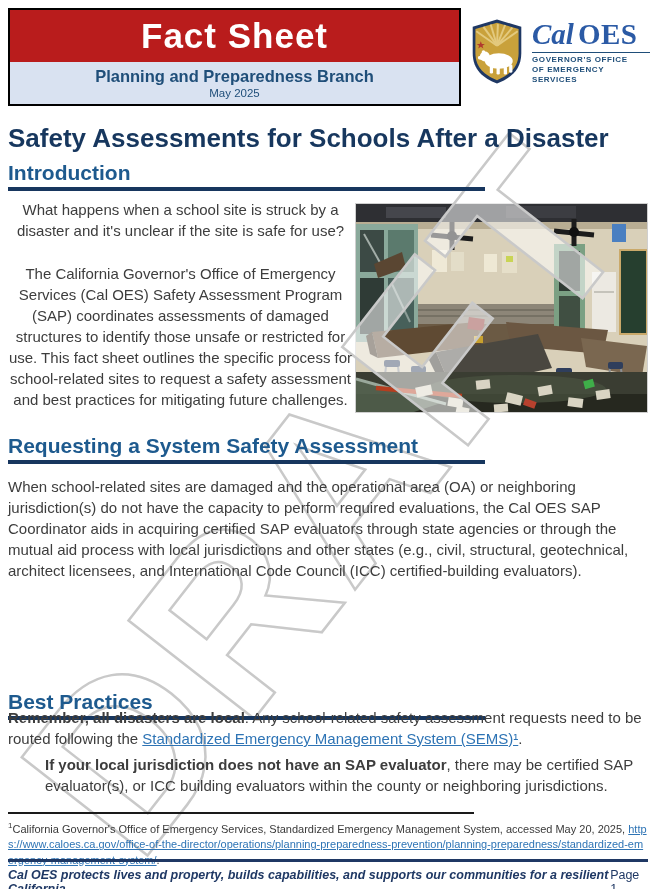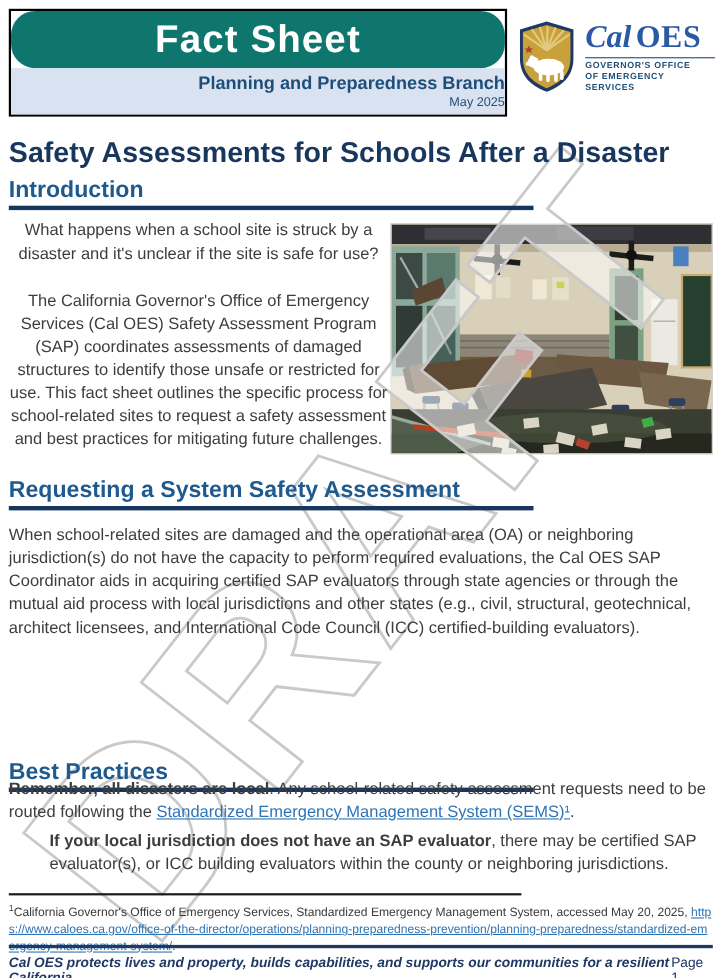--- a/index.html
+++ b/index.html
@@ -2,23 +2,23 @@
 <html><head>
 <meta charset="utf-8">
 <style>
   * { margin:0; padding:0; box-sizing:border-box; }
   html,body { background:#fff; }
   body { font-family:"Liberation Sans", sans-serif; }
   .page { position:relative; width:655px; height:889px; margin:0 auto; background:#fff; overflow:hidden; }
 
   
   .header-box { position:absolute; left:8px; top:8px; width:453px; height:98px; border:2px solid #000; z-index:3; }
-  .banner { height:52px; background:#0f766e; display:flex; align-items:center; justify-content:center;border-radius:22px; }
+  .banner { height:52px; background:#b91c1c; display:flex; align-items:center; justify-content:center; }
   .banner-text { color:#fff; font-size:35px; font-weight:bold; letter-spacing:1px; }
-  .subband { height:42px; background:#D9E2F1; display:flex; flex-direction:column; align-items:flex-end; justify-content:center; }
+  .subband { height:42px; background:#D9E2F1; display:flex; flex-direction:column; align-items:center; justify-content:center; }
   .branch { color:#1F4E79; font-size:16.5px; font-weight:bold; }
   .date { color:#1F4E79; font-size:11.5px; margin-top:1px; }
 
   .logo { position:absolute; left:470px; top:12px; width:180px; height:80px; display:flex; align-items:center; gap:8px; z-index:3; }
   .logo-text { display:flex; flex-direction:column; }
   .logo-name { font-family:"Liberation Serif", serif; color:#2B5AA5; line-height:1; }
   .logo-cal { font-style:italic; font-size:29px; font-weight:bold; }
   .logo-oes { font-size:29px; font-weight:bold; letter-spacing:0.5px; }
   .logo-rule { border-top:1.5px solid #1F4E79; margin:3px 0 2px 0; width:118px; }
   .logo-sub { color:#1F4E79; font-size:8px; font-weight:bold; letter-spacing:0.6px; line-height:1.25; }

